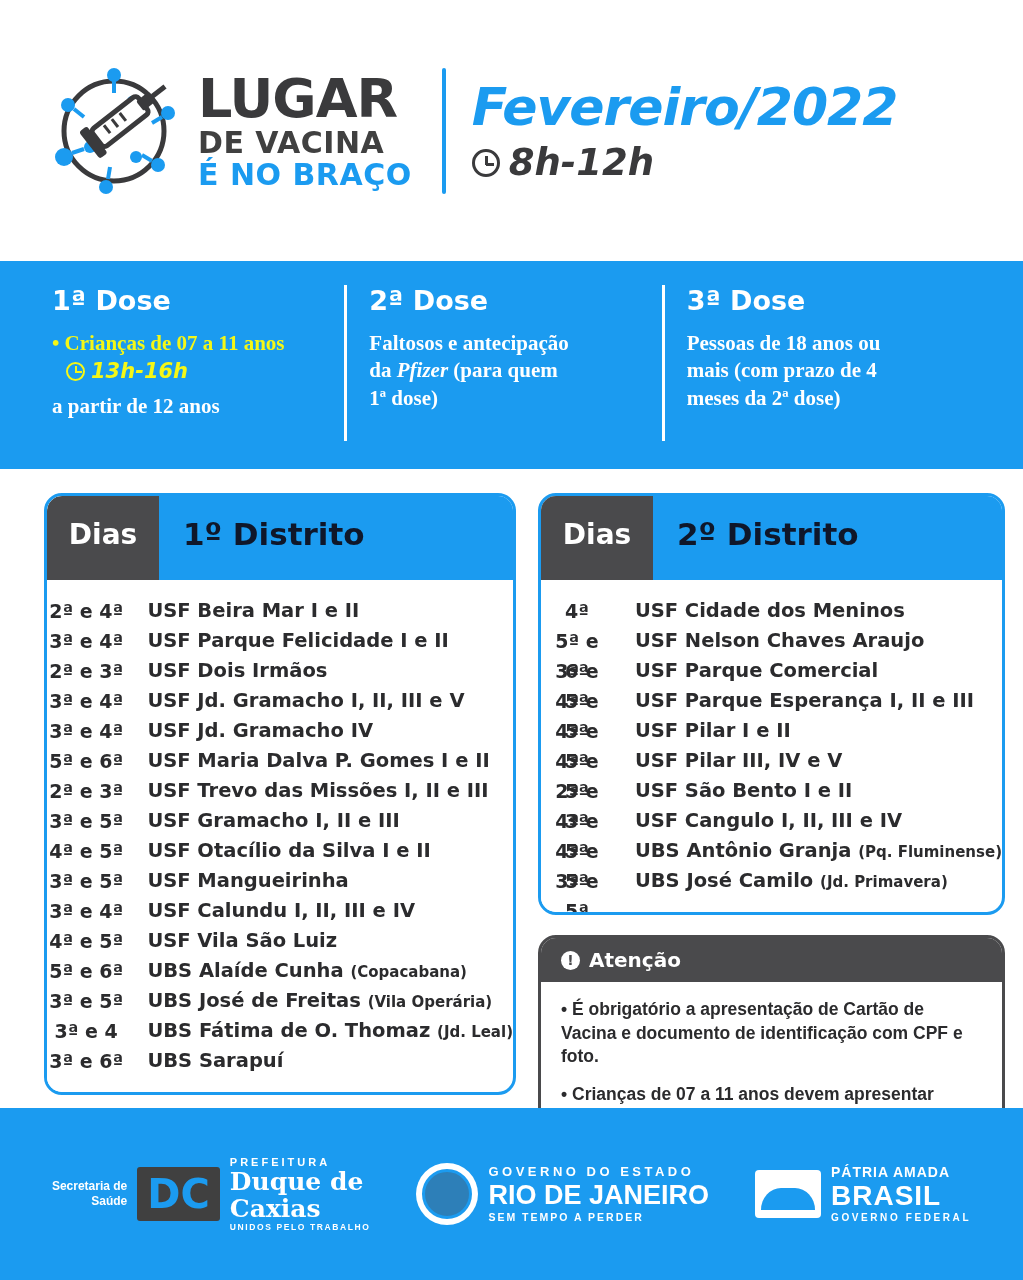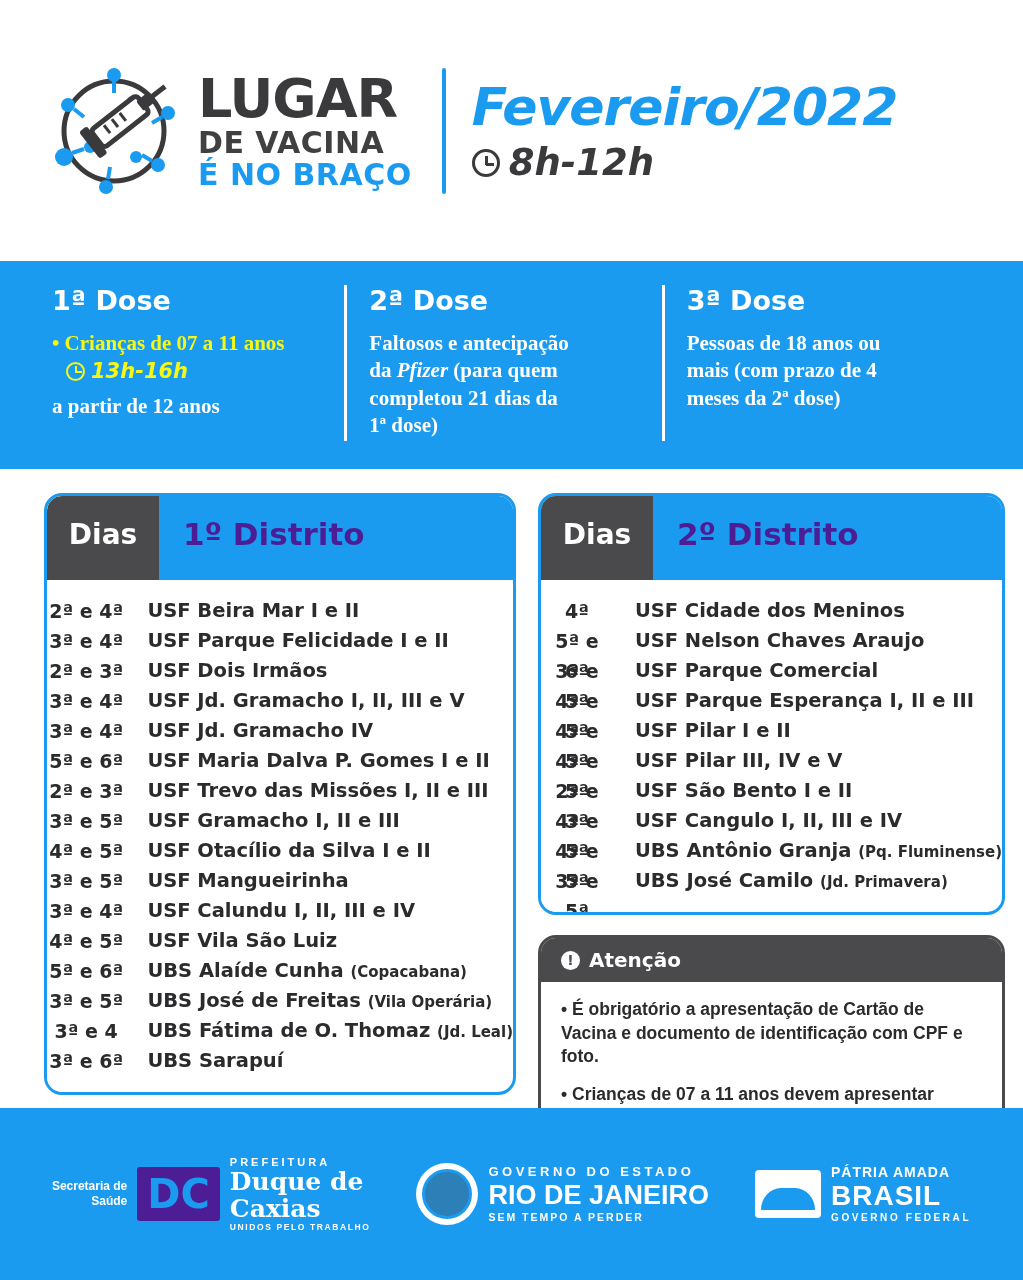--- a/index.html
+++ b/index.html
@@ -100,21 +100,21 @@
   .card {
     border: 3px solid #1b9bf0; border-radius: 18px; overflow: hidden; background: #ffffff;
   }
   .card-head { display: flex; }
   .head-dias {
     background: #4a4a4c; color: #ffffff; font-size: 28px; font-weight: bold;
     padding: 22px 0; width: 112px; text-align: center;
     font-family: "DejaVu Sans", sans-serif;
   }
   .head-dist {
-    background: #1b9bf0; color: #4c1d95; font-size: 31px; font-weight: bold;
+    background: #1b9bf0; color: #0f172a; font-size: 31px; font-weight: bold;
     padding: 20px 0 28px 24px; flex: 1;
     font-family: "DejaVu Sans", sans-serif;
   }
   .rows { display: flex; }
   .rows-days {
     width: 112px; background: #ffffff; padding: 16px 0 16px 0;
   }
   .rows-names { flex: 1; padding: 16px 0 16px 22px; }
   .day {
     font-size: 19px; font-weight: bold; color: #2b2b2d; height: 30px; line-height: 30px;
@@ -150,21 +150,21 @@
   .attn-p:last-child { margin-bottom: 0; }
 
   
   .footer {
     position: absolute; left: 0; bottom: 0; width: 1023px; height: 172px;
     background: #1b9bf0; display: flex; align-items: center; justify-content: center; gap: 46px;
   }
   .f-item { display: flex; align-items: center; gap: 10px; color: #ffffff; }
   .f-sec { font-size: 12px; font-weight: bold; line-height: 1.25; text-align: right; }
   .dc-box {
-    background: #4c1d95; color: #1b9bf0; font-size: 40px; font-weight: bold;
+    background: #404040; color: #1b9bf0; font-size: 40px; font-weight: bold;
     padding: 4px 10px; border-radius: 3px; font-family: "DejaVu Sans", sans-serif; text-align: center;
   }
   .dc-txt { line-height: 1.1; }
   .dc-pref { font-size: 11px; letter-spacing: 3px; font-weight: bold; }
   .dc-name { font-size: 25px; font-weight: bold; font-family: "DejaVu Serif", serif; }
   .dc-sub { font-size: 8.5px; letter-spacing: 1.6px; font-weight: bold; }
   .brasao {
     width: 62px; height: 62px; border-radius: 50%; background: #ffffff;
     position: relative; flex: 0 0 62px;
   }
@@ -256,21 +256,20 @@
         <span>13h-16h</span>
       </div>
       <div class="dose-line">a partir de 12 anos</div>
     </div>
     <div class="dose-col b2">
       <div class="dose-title">2ª Dose</div>
       <div class="dose-line">Faltosos e antecipação</div>
       <div class="dose-line">
         <span>da </span><em class="pfizer">Pfizer</em><span> (para quem</span>
       </div>
-      <div class="dose-line">completou 21 dias da</div>
       <div class="dose-line">1ª dose)</div>
     </div>
     <div class="dose-col b3">
       <div class="dose-title">3ª Dose</div>
       <div class="dose-line">Pessoas de 18 anos ou</div>
       <div class="dose-line">mais (com prazo de 4</div>
       <div class="dose-line">meses da 2ª dose)</div>
     </div>
   </div>
 

